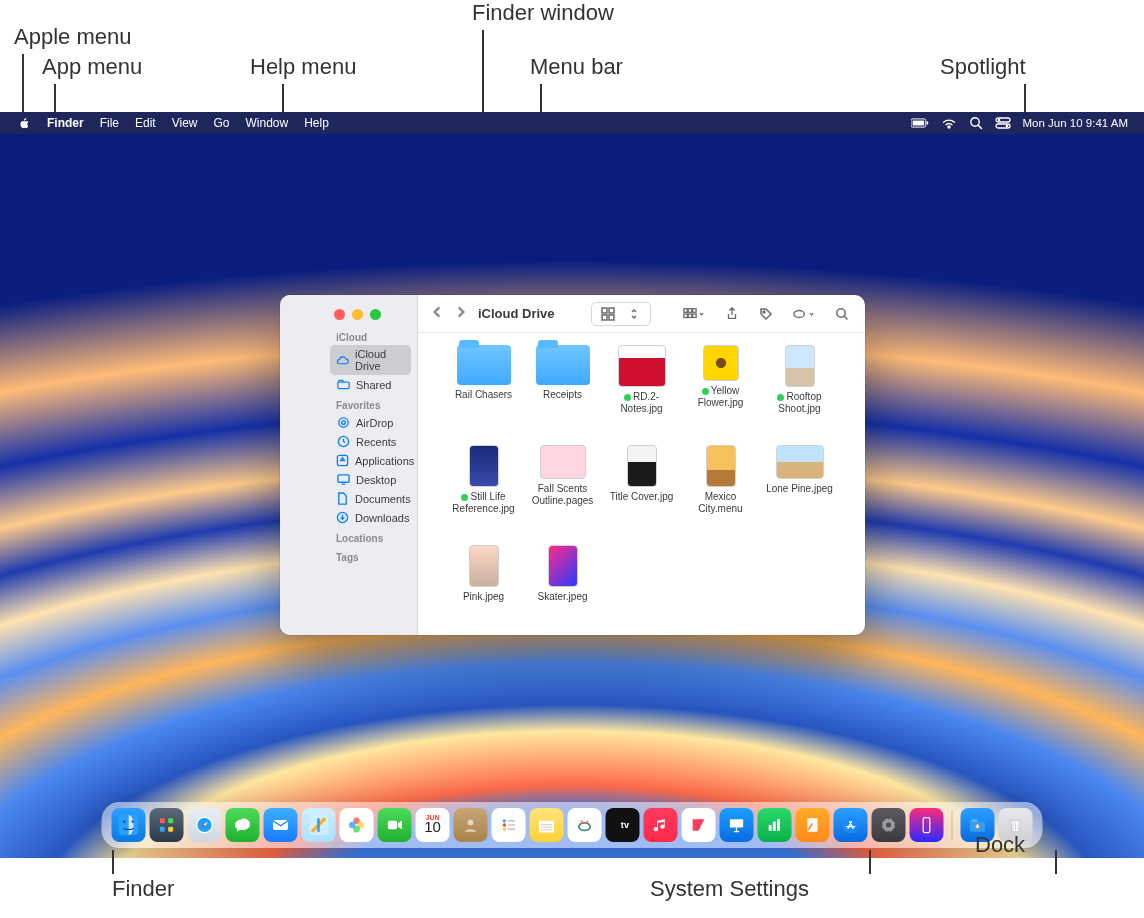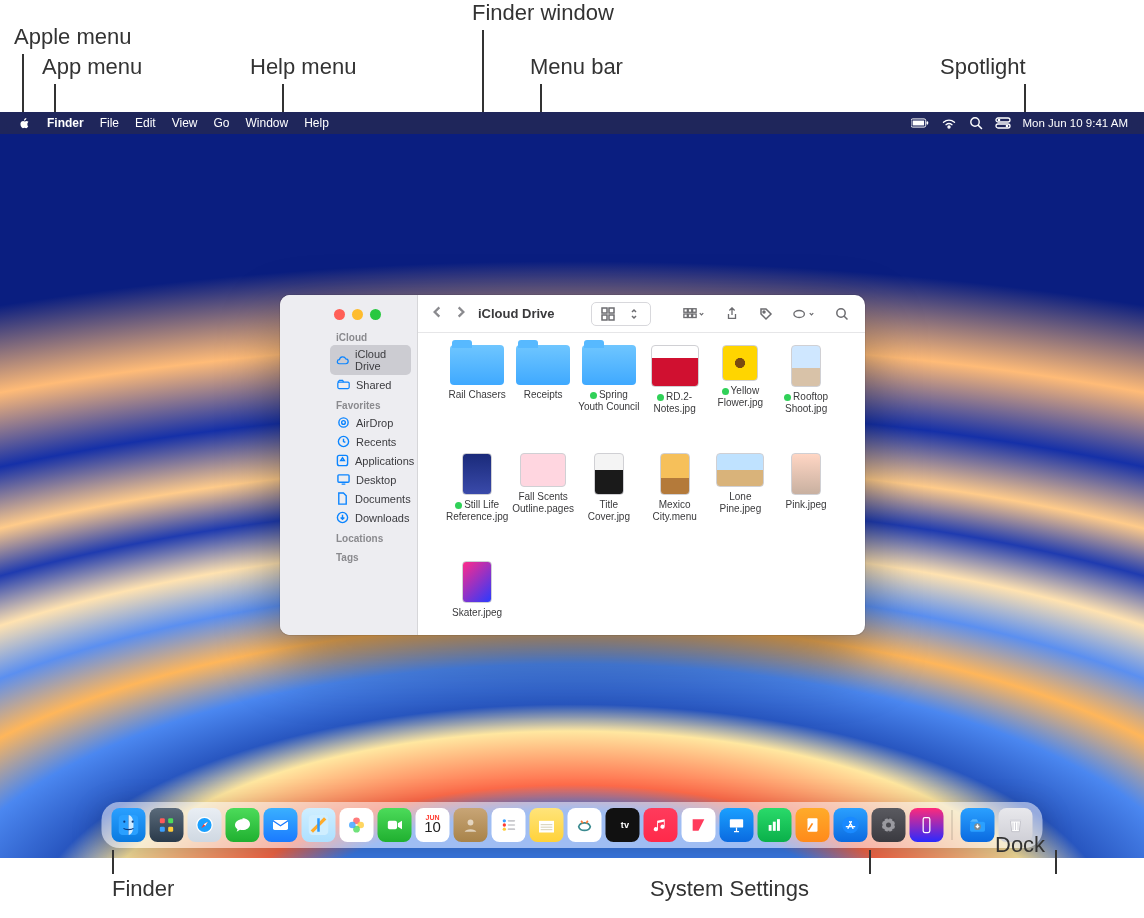--- a/index.html
+++ b/index.html
@@ -89,23 +89,23 @@
   .finder-toolbar .title{ font-weight:600; color:#3a3a3c; font-size:13px; flex:0 0 auto; margin-right:auto;}
   .tb-group{ display:flex; align-items:center; gap:4px; border:1px solid #d8d8dc; border-radius:5px; padding:2px 5px;}
   .tb-btn{ padding:2px 4px; display:flex; align-items:center;}
   .tb-btn svg{ width:14px; height:14px; stroke:#6c6c70; stroke-width:1.5; fill:none;}
   .tb-gap{ width:8px;}
   .tb-right{ display:flex; gap:12px; align-items:center;}
   .tb-right .tb-btn svg{ stroke:#6c6c70;}
 
   .finder-content{
     flex:1; padding:12px 28px 6px;
-    display:grid; grid-template-columns: repeat(6, 1fr);
+    display:grid; grid-template-columns: repeat(5, 1fr);
     grid-auto-rows: 96px;
-    gap: 12px 4px;
+    gap: 4px 4px;
     overflow:hidden;
   }
   .fitem{ display:flex; flex-direction:column; align-items:center; font-size:10px; color:#3a3a3c; text-align:center; }
   .fitem .thumb{ width:48px; height:42px; border-radius:4px; margin-bottom:4px; background:#ccc; position:relative;}
   .fitem.folder .thumb{
     width:54px; height:40px;
     background: linear-gradient(#6fc6ff,#3fa9ff);
     border-radius:4px;
     position:relative;
   }
@@ -401,24 +401,20 @@
       <div class="finder-content">
 
         <div class="fitem folder">
             <div class="thumb"></div>
             <div class="name">Rail Chasers</div>
           </div>
         <div class="fitem folder">
             <div class="thumb"></div>
             <div class="name">Receipts</div>
           </div>
-        <div class="fitem folder">
-            <div class="thumb"></div>
-            <div class="name"><span class="dot"></span><span>Spring Youth Council</span></div>
-          </div>
         <div class="fitem">
             <div class="thumb img rdnotes"></div>
             <div class="name"><span class="dot"></span><span>RD.2-Notes.jpg</span></div>
           </div>
 
         <div class="fitem">
             <div class="thumb img flower" style="width:36px;height:36px;"></div>
             <div class="name"><span class="dot"></span><span>Yellow Flower.jpg</span></div>
           </div>
         <div class="fitem">
@@ -632,13 +628,13 @@
 
 </div>
 
 <div class="vline" style="left:112px; top:850px; height:24px;"></div>
 <div class="bottom-callout" style="left:112px; top:876px;">Finder</div>
 
 <div class="vline" style="left:869px; top:850px; height:24px;"></div>
 <div class="bottom-callout" style="left:650px; top:876px;">System Settings</div>
 
 <div class="vline" style="left:1055px; top:850px; height:24px;"></div>
-<div class="bottom-callout" style="left:975px; top:832px;margin-left:20px;">Dock</div>
+<div class="bottom-callout" style="left:975px; top:832px;">Dock</div>
 
 </body></html>

